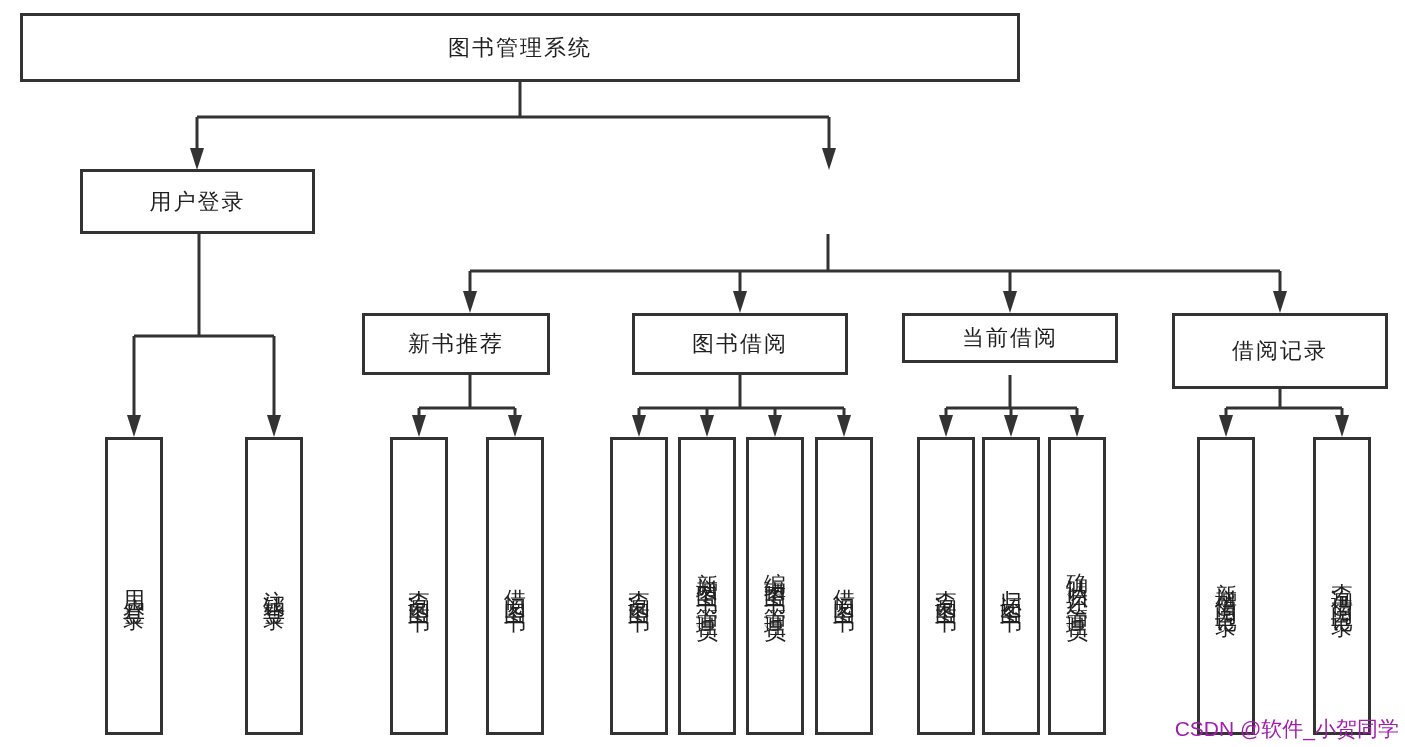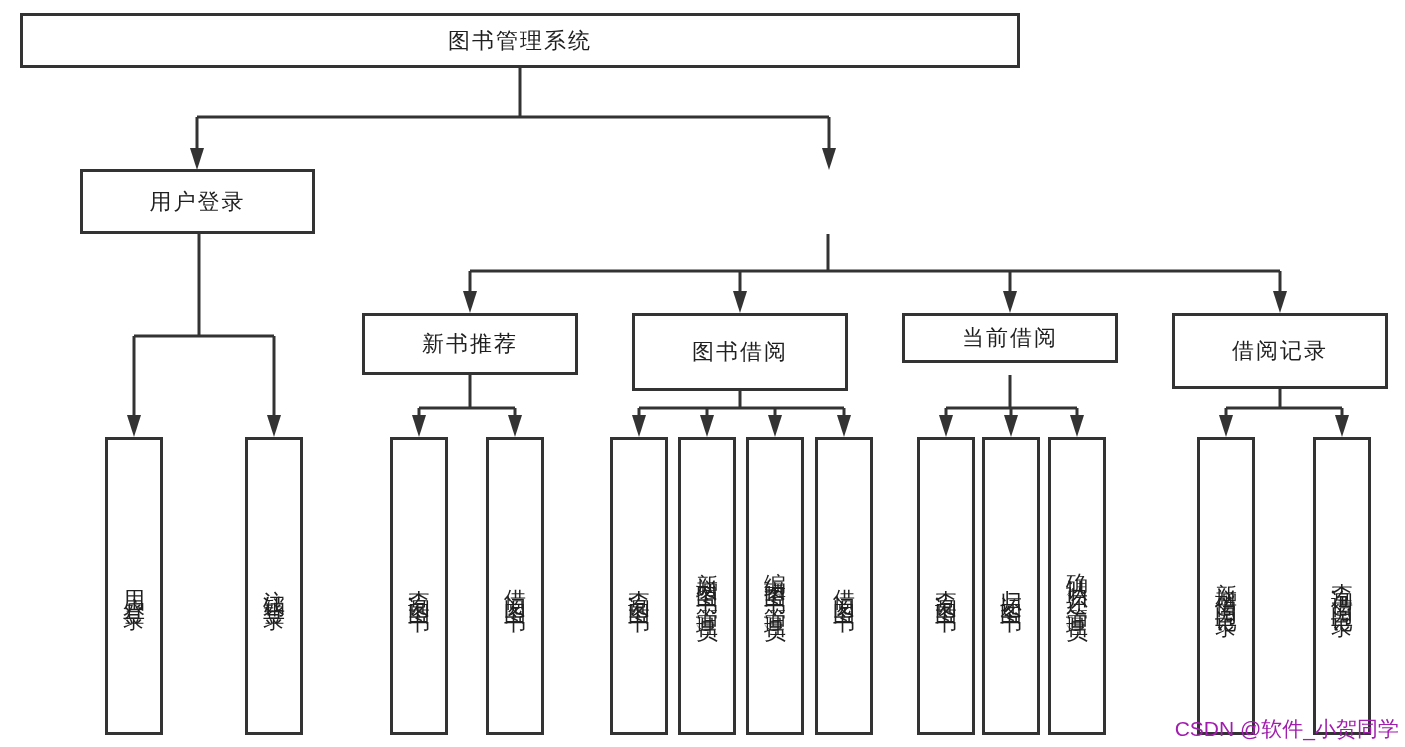--- a/index.html
+++ b/index.html
@@ -122,32 +122,32 @@
       <polygon points="768,415 782,415 775,437"></polygon>
       <polygon points="837,415 851,415 844,437"></polygon>
       <polygon points="939,415 953,415 946,437"></polygon>
       <polygon points="1004,415 1018,415 1011,437"></polygon>
       <polygon points="1070,415 1084,415 1077,437"></polygon>
       <polygon points="1219,415 1233,415 1226,437"></polygon>
       <polygon points="1335,415 1349,415 1342,437"></polygon>
     </g>
   </svg>
 
-  <div class="node hnode" style="left:20px; top:13px; width:1000px; height:55px;">
+  <div class="node hnode" style="left:20px; top:13px; width:1000px; height:69px;">
     <span>图书管理系统</span>
   </div>
 
   <div class="node hnode" style="left:80px; top:169px; width:235px; height:65px;">
     <span>用户登录</span>
   </div>
 
-  <div class="node hnode" style="left:362px; top:313px; width:216px; height:62px;justify-content:center;">
+  <div class="node hnode" style="left:362px; top:313px; width:188px; height:62px;justify-content:center;">
     <span>新书推荐</span>
   </div>
-  <div class="node hnode" style="left:632px; top:313px; width:216px; height:78px;">
+  <div class="node hnode" style="left:632px; top:313px; width:216px; height:62px;">
     <span>图书借阅</span>
   </div>
   <div class="node hnode" style="left:902px; top:313px; width:216px; height:50px;">
     <span>当前借阅</span>
   </div>
   <div class="node hnode" style="left:1172px; top:313px; width:216px; height:76px;">
     <span>借阅记录</span>
   </div>
 
   <div class="node vnode" style="left:105px; top:437px; width:58px; height:298px;">

